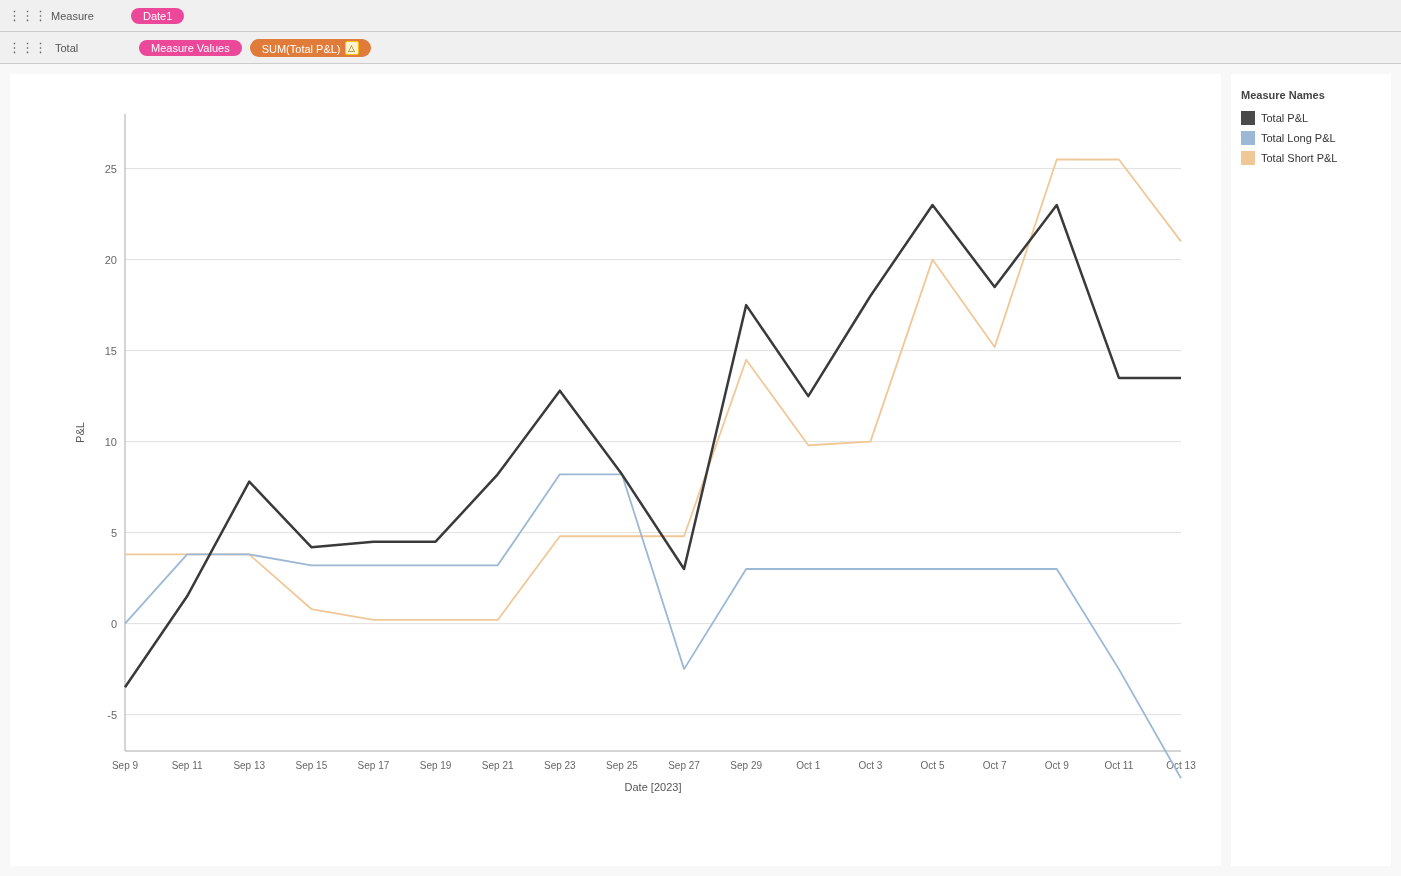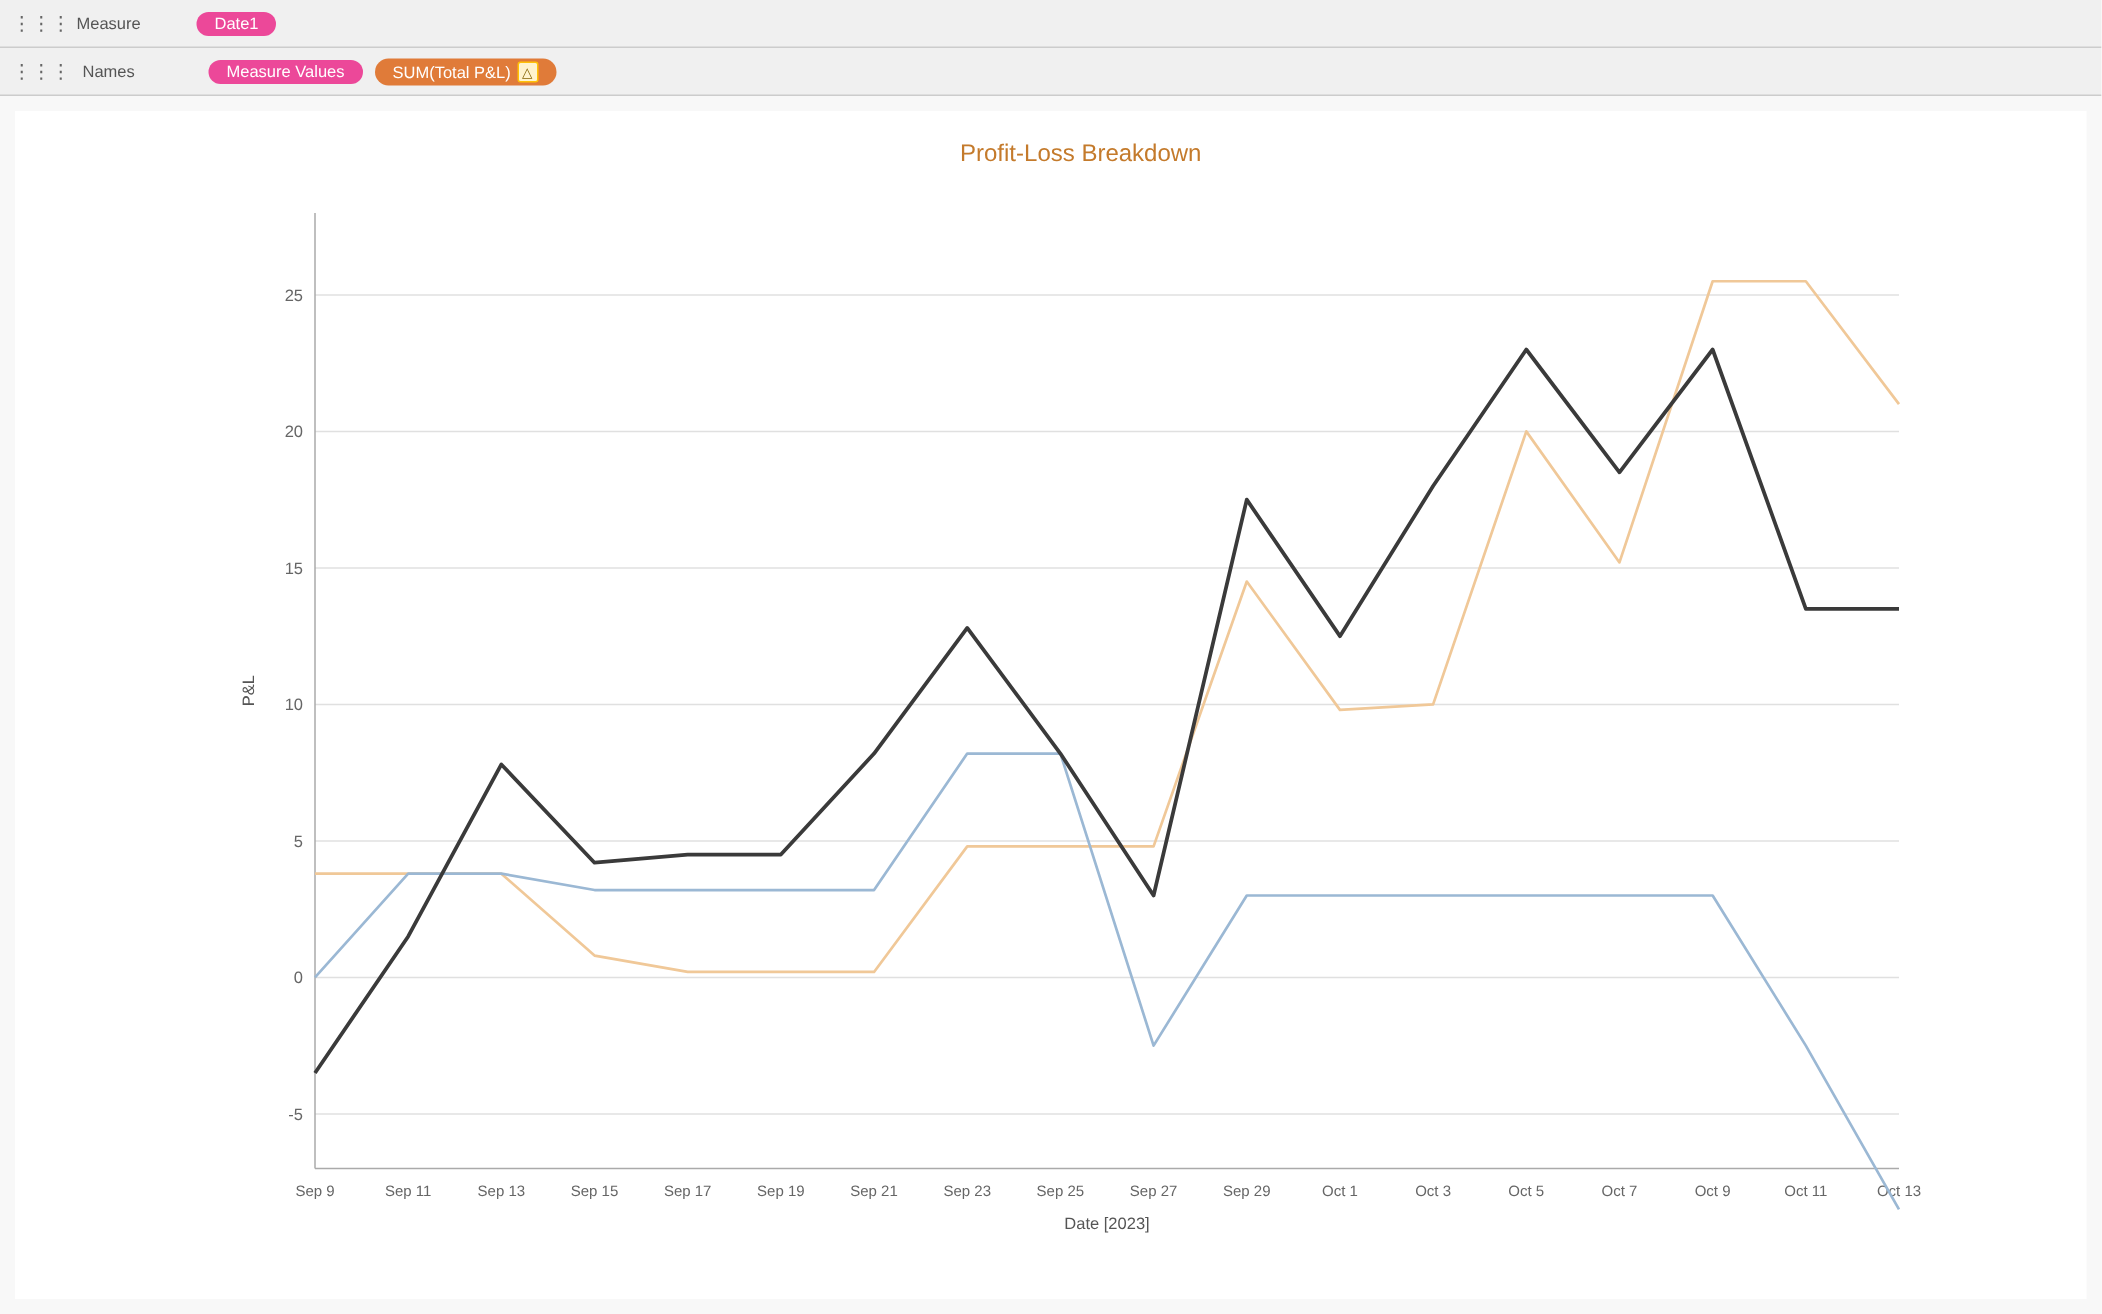--- a/index.html
+++ b/index.html
@@ -132,31 +132,30 @@
 </head>
 <body>
 
 <div class="toolbar">
   <span class="toolbar-icon">⋮⋮⋮</span>
   <span class="toolbar-label">Measure</span>
   <span class="pill pill-blue">Date1</span>
 </div>
 <div class="rows-toolbar">
   <span class="toolbar-icon">⋮⋮⋮</span>
-  <span class="toolbar-label">Names</span>
+  <span class="toolbar-label">Total</span>
   <span class="pill pill-blue">Measure Values</span>
   <span class="pill-orange">
     <span>SUM(Total P&amp;L)</span>
     <span class="warning-icon">△</span>
   </span>
 </div>
 
 <div class="chart-area">
   <div class="chart-container">
-    <div class="chart-title">Profit-Loss Breakdown</div>
     <div class="chart-inner">
       <svg id="chart-svg" viewBox="0 0 1131 712">
 
       <line x1="55" x2="1111" y1="620.6" y2="620.6" stroke="#e0e0e0" stroke-width="1"></line>
           <text x="47" y="624.6" text-anchor="end" font-size="11" fill="#666">-5</text>
           <line x1="55" x2="1111" y1="529.6" y2="529.6" stroke="#e0e0e0" stroke-width="1"></line>
           <text x="47" y="533.6" text-anchor="end" font-size="11" fill="#666">0</text>
           <line x1="55" x2="1111" y1="438.6" y2="438.6" stroke="#e0e0e0" stroke-width="1"></line>
           <text x="47" y="442.6" text-anchor="end" font-size="11" fill="#666">5</text>
           <line x1="55" x2="1111" y1="347.6" y2="347.6" stroke="#e0e0e0" stroke-width="1"></line>
@@ -188,13 +187,28 @@
           <text x="1048.8823529411766" y="675" text-anchor="middle" font-size="10" fill="#666">Oct 11</text>
           <text x="1111" y="675" text-anchor="middle" font-size="10" fill="#666">Oct 13</text>
           <text x="583" y="697" text-anchor="middle" font-size="11" fill="#555">Date [2023]</text>
           <text x="14" y="338.5" text-anchor="middle" font-size="11" fill="#555" transform="rotate(-90, 14, 338.5)">P&amp;L</text>
           <polyline points="55,460.43999999999994 117.11764705882354,460.43999999999994 179.23529411764707,460.43999999999994 241.3529411764706,515.04 303.47058823529414,525.96 365.5882352941177,525.96 427.7058823529412,525.96 489.8235294117647,442.24 551.9411764705883,442.24 614.0588235294118,442.24 676.1764705882354,265.7 738.2941176470589,351.23999999999995 800.4117647058824,347.6 862.5294117647059,165.59999999999997 924.6470588235294,252.96000000000004 986.7647058823529,65.5 1048.8823529411766,65.5 1111,147.39999999999998" fill="none" stroke="#f0c898" stroke-width="1.8" stroke-linejoin="round"></polyline>
           <polyline points="55,529.6 117.11764705882354,460.43999999999994 179.23529411764707,460.43999999999994 241.3529411764706,471.36 303.47058823529414,471.36 365.5882352941177,471.36 427.7058823529412,471.36 489.8235294117647,380.36 551.9411764705883,380.36 614.0588235294118,575.1 676.1764705882354,475 738.2941176470589,475 800.4117647058824,475 862.5294117647059,475 924.6470588235294,475 986.7647058823529,475 1048.8823529411766,575.1 1111,684.3" fill="none" stroke="#9bb8d4" stroke-width="1.8" stroke-linejoin="round"></polyline>
           <polyline points="55,593.3 117.11764705882354,502.3 179.23529411764707,387.64 241.3529411764706,453.15999999999997 303.47058823529414,447.7 365.5882352941177,447.7 427.7058823529412,380.36 489.8235294117647,296.64 551.9411764705883,380.36 614.0588235294118,475 676.1764705882354,211.10000000000002 738.2941176470589,302.09999999999997 800.4117647058824,202 862.5294117647059,111 924.6470588235294,192.90000000000003 986.7647058823529,111 1048.8823529411766,283.9 1111,283.9" fill="none" stroke="#3a3a3a" stroke-width="2.5" stroke-linejoin="round"></polyline>
         </svg>
     </div>
   </div>
+  <div class="legend-panel">
+    <div class="legend-title">Measure Names</div>
+    <div class="legend-item">
+      <span class="legend-swatch" style="background:#4a4a4a;"></span>
+      <span>Total P&amp;L</span>
+    </div>
+    <div class="legend-item">
+      <span class="legend-swatch" style="background:#9bb8d4;"></span>
+      <span>Total Long P&amp;L</span>
+    </div>
+    <div class="legend-item">
+      <span class="legend-swatch" style="background:#f0c898;"></span>
+      <span>Total Short P&amp;L</span>
+    </div>
+  </div>
 </div>
 
 </body></html>

